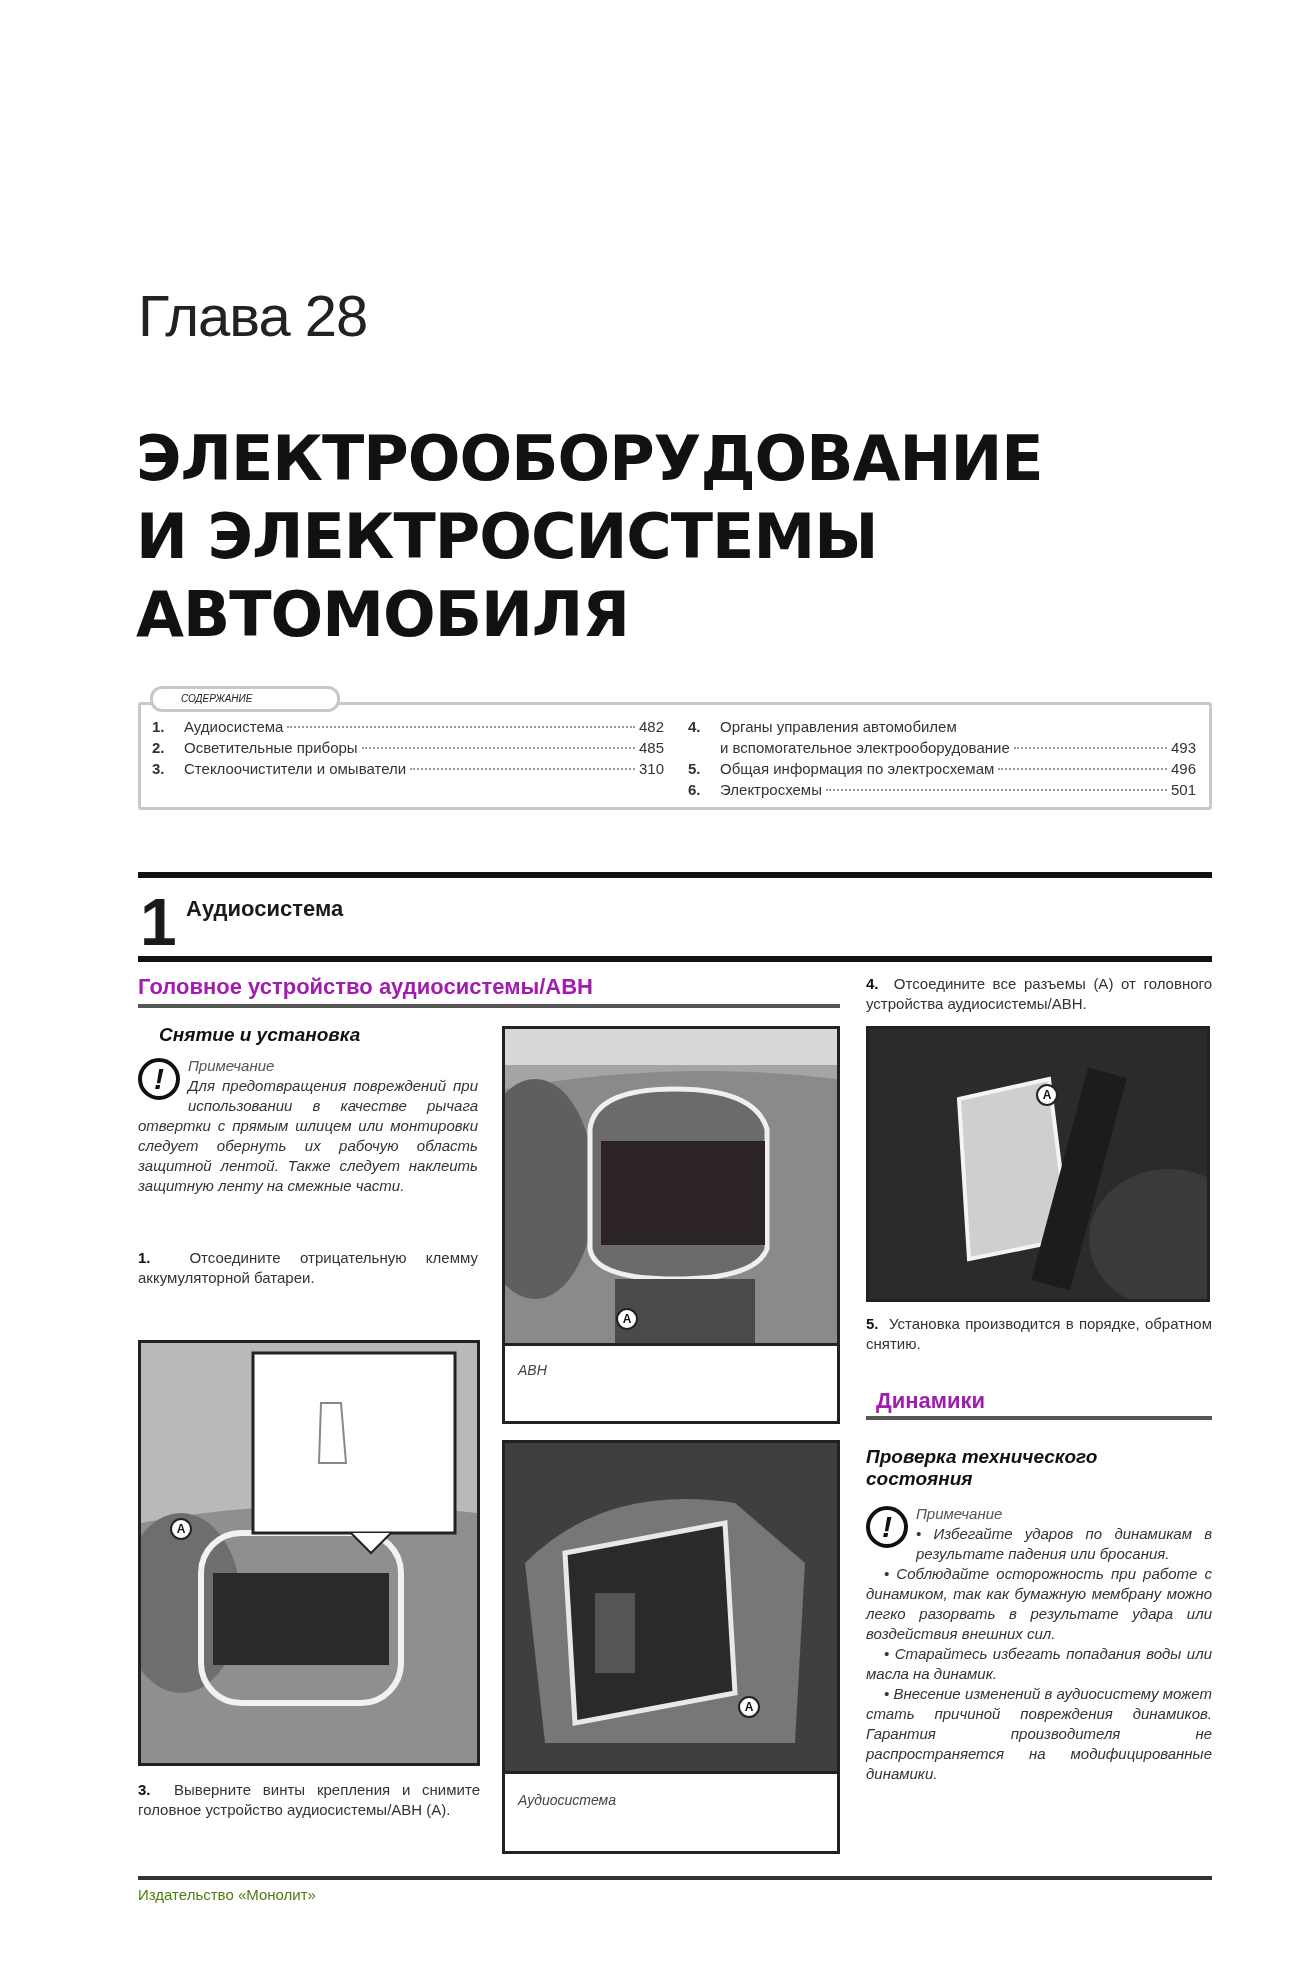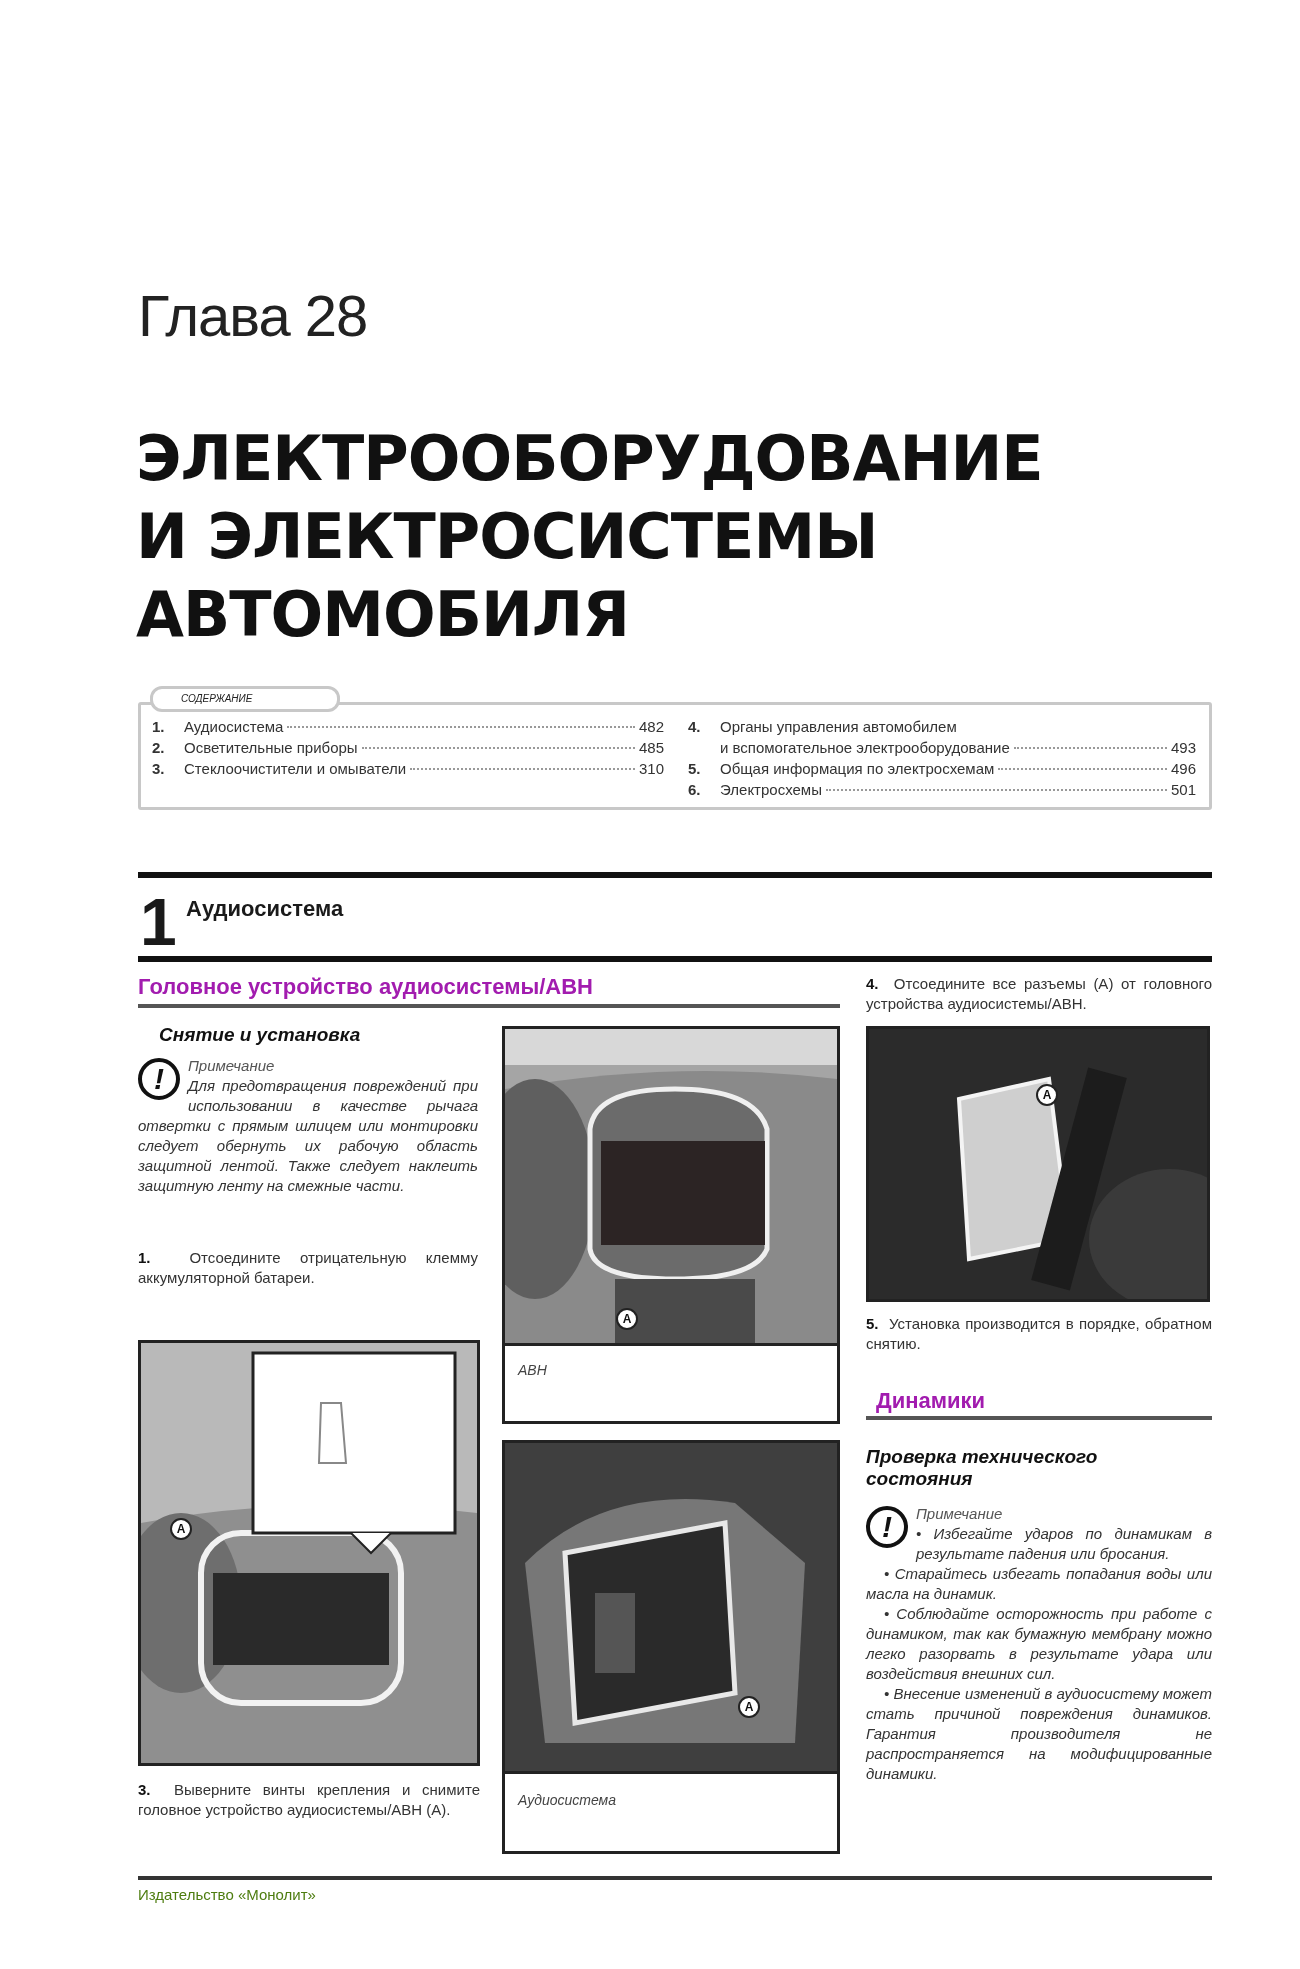--- a/index.html
+++ b/index.html
@@ -196,19 +196,19 @@
 
 <div class="abs h2" style="left:866px; top:1388px;margin-left:10px;">Динамики</div>
 <div class="abs h2-rule" style="left:866px; top:1416px; width:346px;"></div>
 
 <div class="abs h3" style="left:866px; top:1446px; width:260px;">Проверка технического состояния</div>
 
 <div class="abs body-text note-text" style="left:866px; top:1504px; width:346px;">
   <div class="warn-icon">!</div>
   <div style="color:#555;">Примечание</div>
   <div>• Избегайте ударов по динамикам в результате падения или бросания.</div>
+  <div style="text-indent:18px;">• Соблюдайте осторожность при работе с динамиком, так как бумажную мембрану можно легко разорвать в результате удара или воздействия внешних сил.</div>
   <div style="text-indent:18px;">• Старайтесь избегать попадания воды или масла на динамик.</div>
-  <div style="text-indent:18px;">• Соблюдайте осторожность при работе с динамиком, так как бумажную мембрану можно легко разорвать в результате удара или воздействия внешних сил.</div>
   <div style="text-indent:18px;">• Внесение изменений в аудиосистему может стать причиной повреждения динамиков. Гарантия производителя не распространяется на модифицированные динамики.</div>
 </div>
 
 <div class="abs footer-rule"></div>
 <div class="abs footer">Издательство «Монолит»</div>
 
 </body></html>

